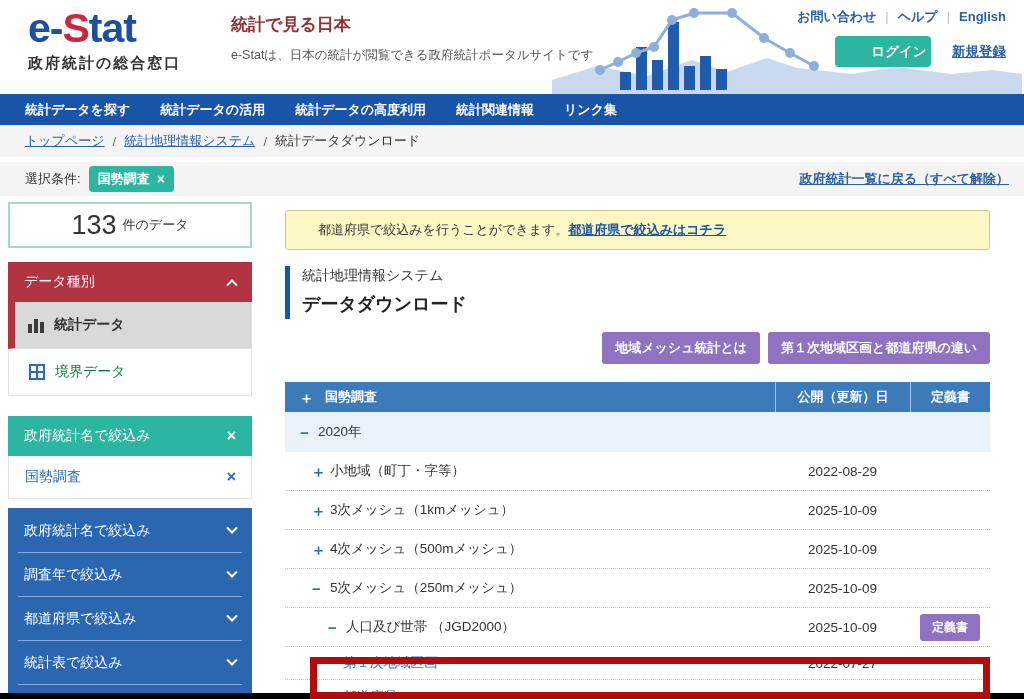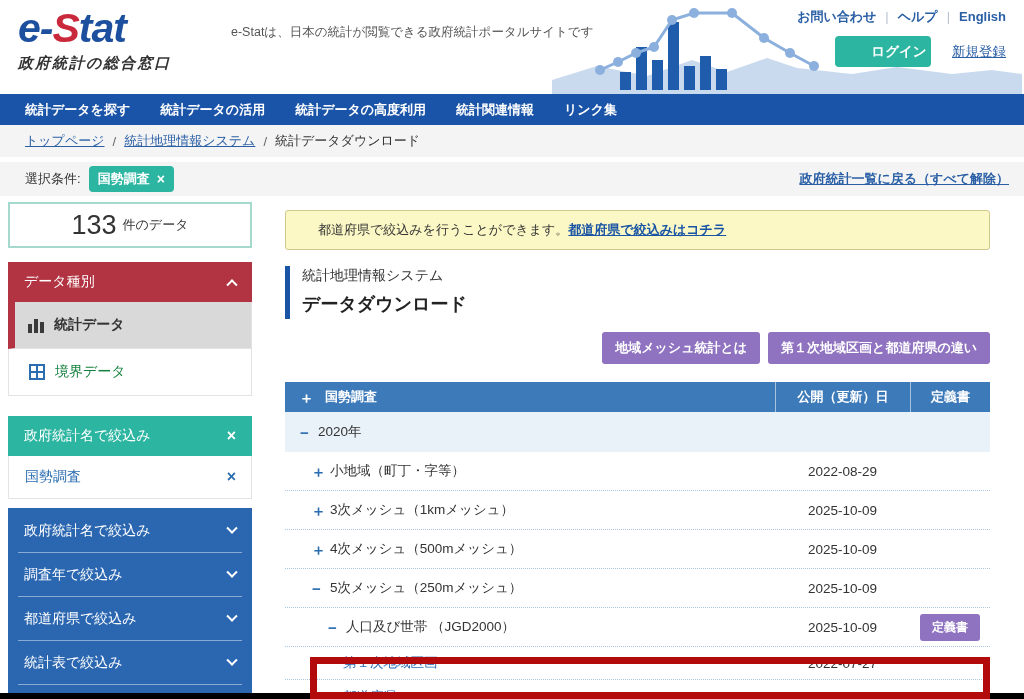--- a/index.html
+++ b/index.html
@@ -4,34 +4,34 @@
 <style>
   * { margin:0; padding:0; box-sizing:border-box; }
   body { background:#888; }
   .page {
     position:relative; width:1024px; height:699px; overflow:hidden;
     background:#fff; font-family:"Liberation Sans","DejaVu Sans",sans-serif;
   }
   
   .site-header { position:relative; height:94px; background:#fff; }
   .header-graphic { position:absolute; left:552px; top:0; z-index:0; }
-  .logo-block { position:absolute; left:18px; top:8px; z-index:1;font-style:italic; }
+  .logo-block { position:absolute; left:28px; top:8px; z-index:1; }
   .logo { font-size:41px; font-weight:bold; letter-spacing:-1px; line-height:1; }
   .logo-p1, .logo-p3 { color:var(--logo_blue,#1c4f9e); }
   .logo-p2 { color:var(--logo_red,#c9293a); }
   .logo-tagline { font-size:15px; font-weight:bold; color:#333; margin-top:5px; letter-spacing:2px; text-align:center; }
   .site-title-block { position:absolute; left:231px; top:13px; z-index:1; }
   .site-title { font-size:17px; font-weight:bold; color:#8e3136; }
   .site-subtitle { font-size:12.5px; color:#555; margin-top:11px; }
   .utility-links { position:absolute; right:18px; top:8px; z-index:2; font-size:13px; font-weight:bold; color:var(--link_blue,#2a5fa5); }
   .utility-link { color:var(--link_blue,#2a5fa5); text-decoration:none; cursor:pointer; }
   .utility-sep { color:#b9c3cf; padding:0 9px; font-weight:normal; }
   .auth { position:absolute; right:18px; top:36px; z-index:2; display:flex; align-items:center; }
   .login-btn { width:96px; height:31px; background:var(--teal,#2cb5a0); color:#fff; border:none; border-radius:4px; font-size:13.5px; font-weight:bold; cursor:pointer; font-family:inherit;padding-left:32px; }
-  .register-link { margin-left:21px; color:var(--link_blue,#2a5fa5); font-size:13.5px; font-weight:normal; text-decoration:underline; cursor:pointer; }
+  .register-link { margin-left:21px; color:var(--link_blue,#2a5fa5); font-size:13.5px; font-weight:bold; text-decoration:underline; cursor:pointer; }
   
   .global-nav { height:31px; background:var(--nav_blue,#1a54a8); display:flex; align-items:center; padding-left:10px; position:relative; z-index:3; }
   .nav-item { color:#fff; font-size:13px; font-weight:bold; padding:0 15px; text-decoration:none; cursor:pointer; }
   
   .breadcrumb-bar { height:32px; background:#f4f4f5; display:flex; align-items:center; padding:0 25px; font-size:13px; color:#333; margin-bottom:5px; }
   .bc-link { color:var(--link_blue,#2a5fa5); text-decoration:underline; cursor:pointer; }
   .bc-sep { color:#666; padding:0 8px; }
   .filter-bar { height:34px; background:#f4f4f5; display:flex; align-items:center; padding:0 15px 0 25px; font-size:13px; color:#333; }
   .filter-tag { background:var(--teal,#2cb5a0); color:#fff; font-size:13px; font-weight:bold; border-radius:4px; padding:4px 9px; margin-left:8px; display:inline-flex; align-items:center; gap:7px; cursor:pointer; }
   .tag-x { font-weight:bold; font-size:14px; line-height:1; }
@@ -119,20 +119,21 @@
         <circle cx="262" cy="66" r="5"></circle>
       </g>
     </svg>
 
     <div class="logo-block">
       <div class="logo"><span class="logo-p1">e-</span><span class="logo-p2">S</span><span class="logo-p3">tat</span></div>
       <div class="logo-tagline">政府統計の総合窓口</div>
     </div>
 
     <div class="site-title-block">
+      <div class="site-title">統計で見る日本</div>
       <div class="site-subtitle">e-Statは、日本の統計が閲覧できる政府統計ポータルサイトです</div>
     </div>
 
     <div class="utility-links"><a class="utility-link">お問い合わせ</a><span class="utility-sep">|</span><a class="utility-link">ヘルプ</a><span class="utility-sep">|</span><a class="utility-link">English</a></div>
 
     <div class="auth">
       <button class="login-btn">ログイン</button>
       <a class="register-link">新規登録</a>
     </div>
   </header>

